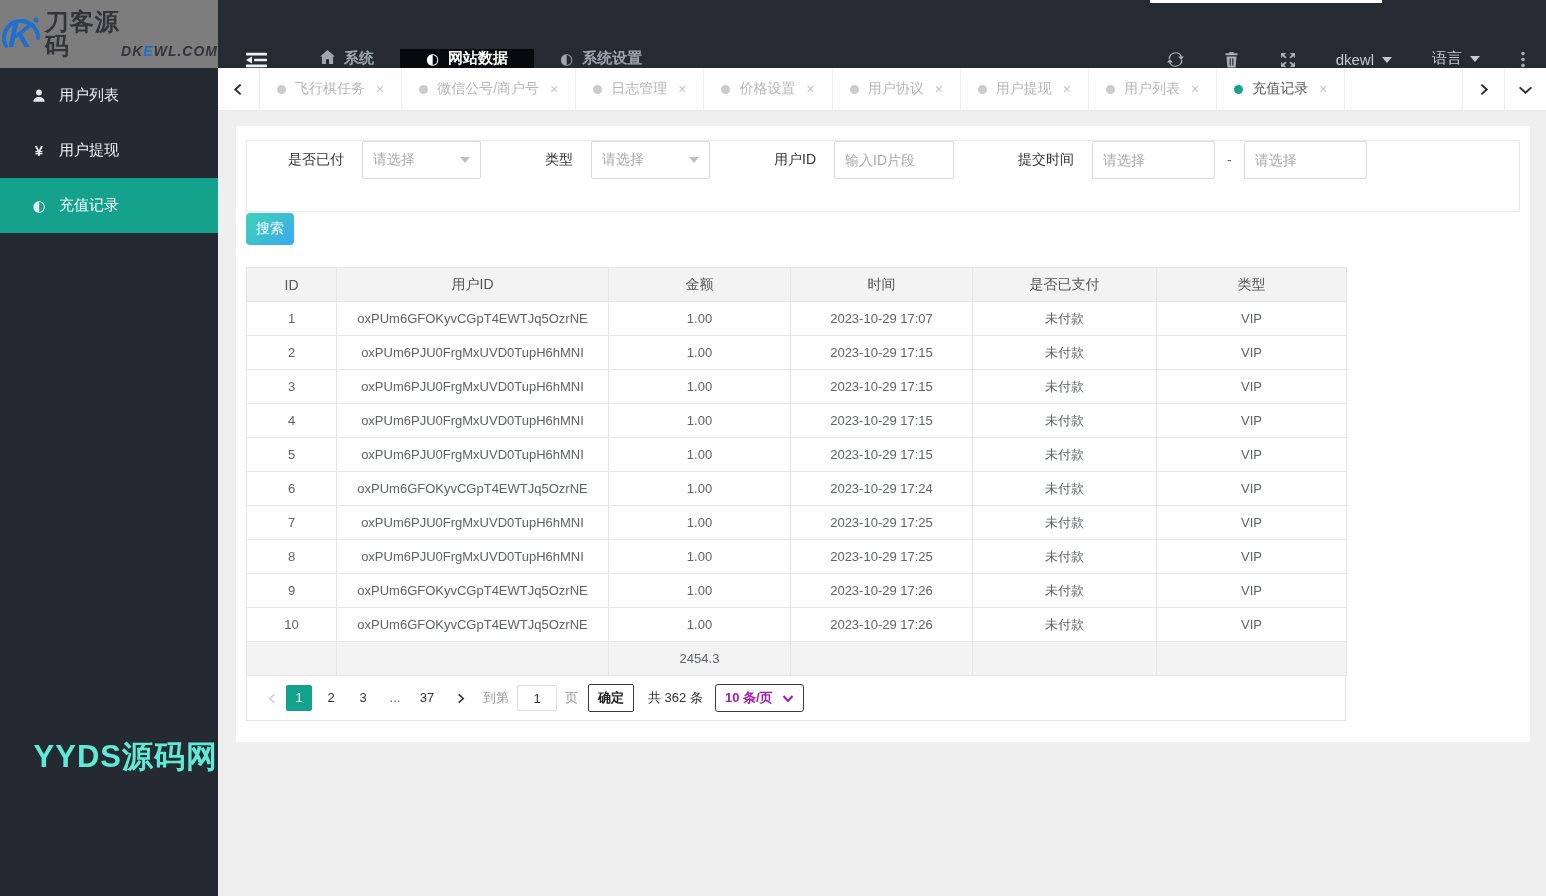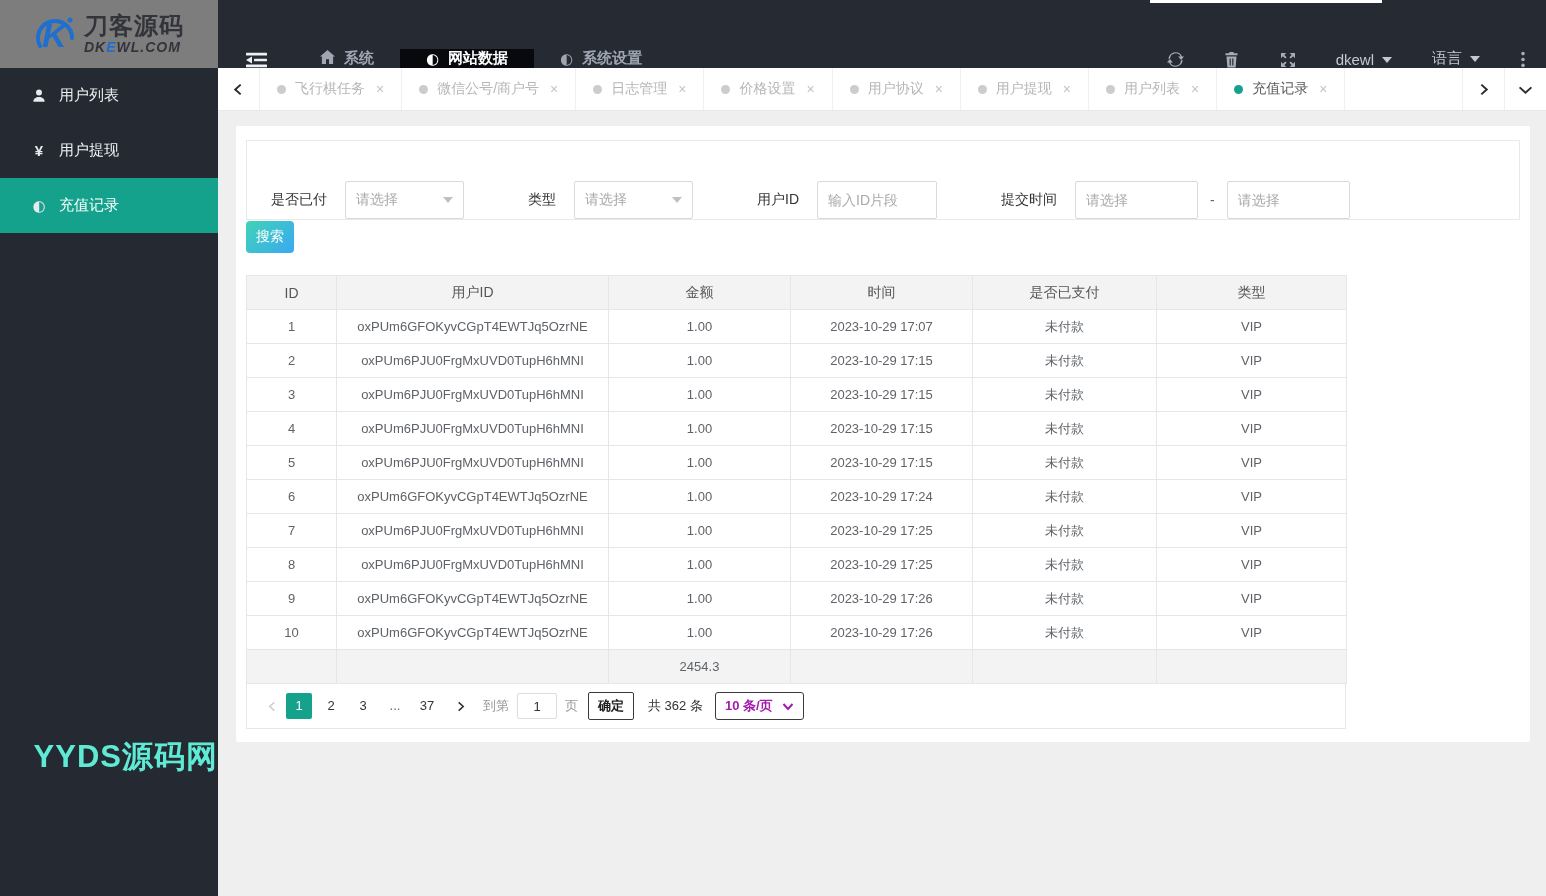--- a/index.html
+++ b/index.html
@@ -5,21 +5,21 @@
   * { box-sizing: border-box; margin: 0; padding: 0; }
   html,body { width:1546px; height:896px; overflow:hidden; }
   body { font-family:"Liberation Sans","DejaVu Sans",sans-serif; background:#efefef; position:relative; }
 
   
   .header { position:absolute; top:0; left:0; width:1546px; height:68px; display:flex; z-index:5; }
   .logo-box { width:218px; height:68px; background:#7d7d7d; display:flex; align-items:center; justify-content:center; gap:6px; flex:none; }
   .logo-emblem { position:relative; width:44px; height:44px; }
   .logo-k { position:absolute; left:8px; top:4px; font-size:34px; font-weight:bold; font-style:italic; color:#1e6fd0; }
   .logo-swoosh { position:absolute; inset:0; }
-  .logo-text { display:flex; flex-direction:column; line-height:1; }
+  .logo-text { display:flex; flex-direction:row; line-height:1;align-items:flex-end; }
   .logo-cn { font-size:24px; font-weight:bold; color:#33343a; letter-spacing:1px; }
   .logo-domain { font-size:14px; font-weight:bold; font-style:italic; color:#33343a; letter-spacing:1px; margin-top:2px; }
   .logo-domain b { color:#1e6fd0; }
   .topnav { flex:1; background:#262b33; display:flex; align-items:flex-end; color:#9ea6b2; }
   .nav-burger { width:76px; display:flex; align-items:center; justify-content:center; color:#eceff3; cursor:pointer; }
   .nav-item { padding:0 26px; display:flex; align-items:center; gap:9px; font-size:15px; font-weight:bold; cursor:pointer; }
   .nav-item.active { background:#07090d; color:#fff; }
   .nav-item .adjust { font-size:15px; }
   .nav-spacer { flex:1; }
   .tool-btn { width:56px; display:flex; align-items:center; justify-content:center; color:#a7adb8; cursor:pointer; }
@@ -48,21 +48,21 @@
   .tabs { display:flex; flex:1; overflow:hidden; }
   .tab { display:flex; align-items:center; gap:9px; padding:8px 17px; border-right:1px solid #f0f0f0; font-size:14px; color:#b6b6b6; white-space:nowrap; cursor:pointer; }
   .tab .dot { width:9px; height:9px; border-radius:50%; background:#ccc; flex:none; }
   .tab .close { color:#c4c4c4; font-size:14px; margin-left:2px; }
   .tab.active { color:#595959; }
   .tab.active .dot { background:var(--accent); }
 
   
   .card { margin:15px 16px 0 18px; width:1294px; height:616px; background:#fff; border-radius:2px; padding:14px 10px 0 10px; position:relative; }
 
-  .filter-panel { border:1px solid #e9e9e9; height:80px; display:flex; align-items:flex-end; padding-left:24px; }
+  .filter-panel { border:1px solid #e9e9e9; height:72px; display:flex; align-items:flex-start; padding-left:41px; }
   .f-group { display:flex; align-items:center; margin-right:64px; }
   .f-label { font-size:14px; color:#333; margin-right:18px; white-space:nowrap; }
   .select-box { width:119px; height:38px; border:1px solid #d9d9d9; border-radius:2px; display:flex; align-items:center; justify-content:space-between; padding:0 10px; color:#aaa; font-size:14px; cursor:pointer; background:#fff; }
   .select-box .caret-down { color:#c0c0c0; border-left-width:5px; border-right-width:5px; }
   .text-input { width:120px; height:38px; border:1px solid #d9d9d9; border-radius:2px; padding:0 10px; font-size:14px; color:#555; font-family:inherit; outline:none; }
   .text-input::placeholder { color:#aaa; }
   .date-input { width:123px; }
   .date-sep { margin:0 12px; color:#666; font-size:14px; }
 
   .search-btn { margin-top:1px; width:48px; height:32px; border:none; border-radius:4px; color:#fff; font-size:14px; font-family:inherit; cursor:pointer; background:linear-gradient(135deg, var(--grad-start), var(--grad-end)); }

